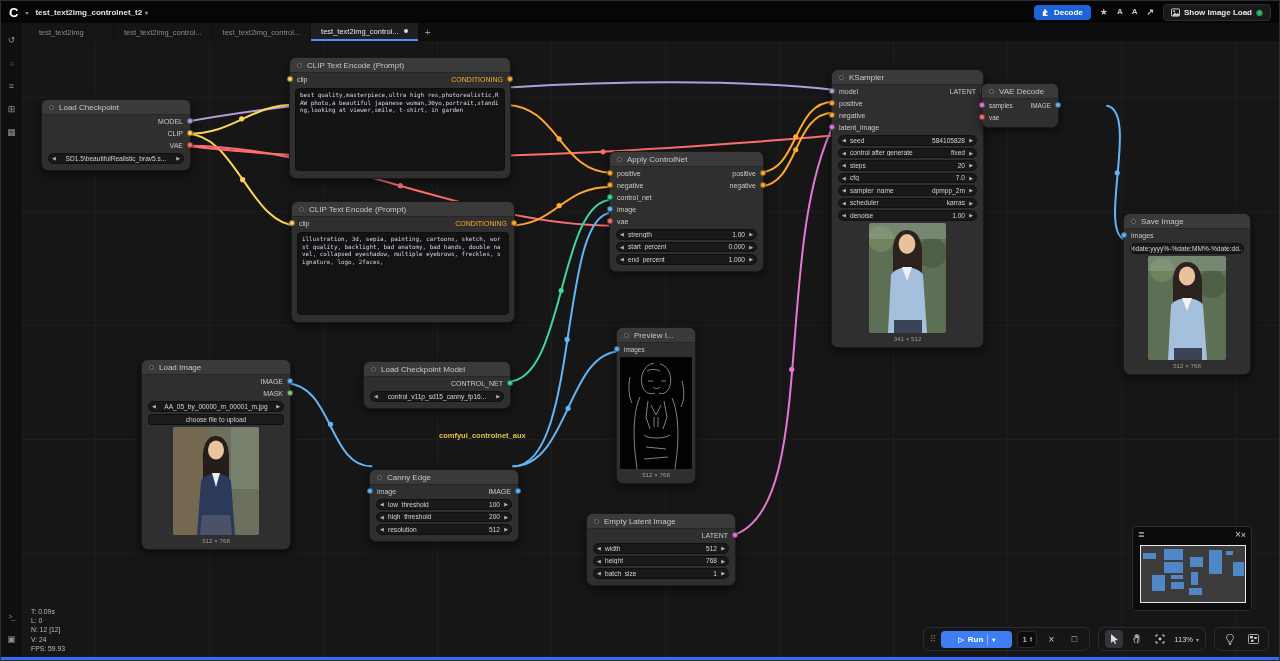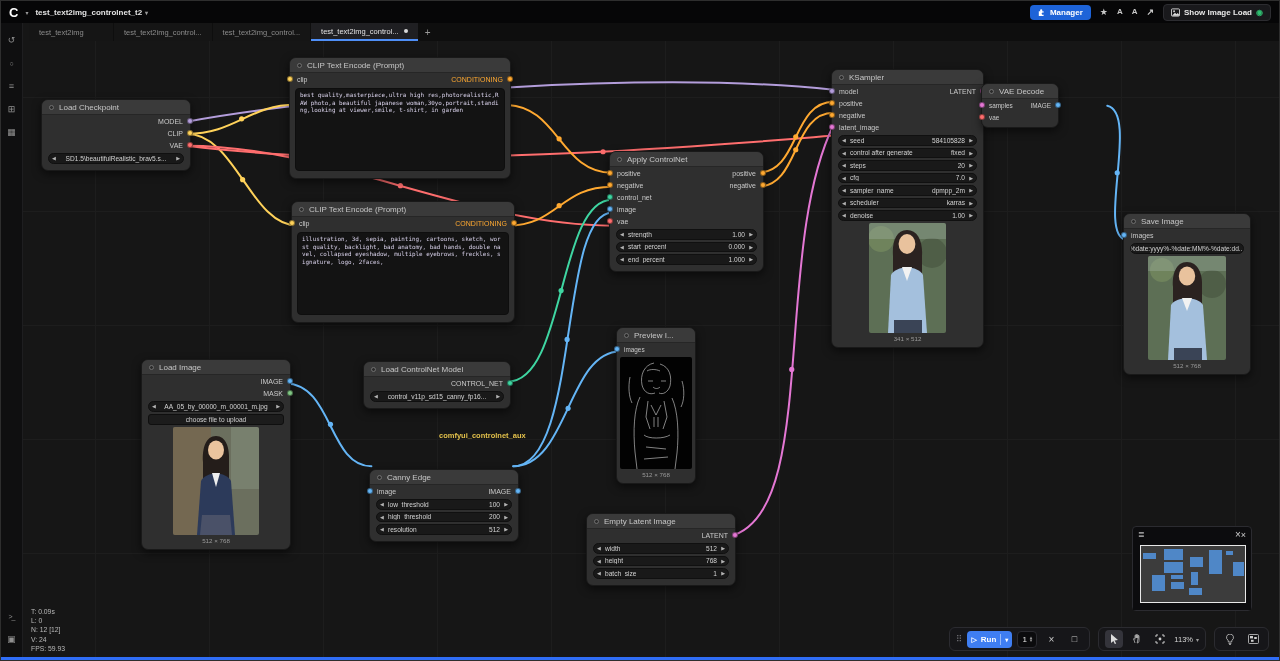--- a/index.html
+++ b/index.html
@@ -73,21 +73,21 @@
   .link-badge{position:absolute;left:438px;top:430px;z-index:3;font-size:7.5px;font-weight:bold;color:#e3c14b}
 
   
   .stats{position:absolute;left:30px;bottom:7px;z-index:5;font-size:6.8px;line-height:1.35;color:#b9b9b9}
 
   
   .btoolbar{position:absolute;right:10px;bottom:9px;z-index:20;display:flex;gap:8px;align-items:center}
   .tgroup{display:flex;align-items:center;gap:5px;background:#161619;border:1px solid #2b2b30;border-radius:6px;height:24px;padding:0 6px}
   .g-handle{color:#6f6f74;font-size:9px}
   .g-handle::before{content:"⠿"}
-  .btn-run{display:flex;align-items:center;gap:4px;background:#3f7ef2;border-radius:4px;height:17px;padding:0 4px;color:#fff;font-size:8px;font-weight:bold}
+  .btn-run{display:flex;align-items:center;gap:4px;background:#3f7ef2;border-radius:4px;height:17px;padding:0 17px;color:#fff;font-size:8px;font-weight:bold}
   .g-play::before{content:"▷";font-size:7px}
   .run-sep{width:1px;height:11px;background:rgba(255,255,255,.45)}
   .countbox{display:flex;align-items:center;background:#0b0b0d;border:1px solid #2b2b30;border-radius:4px;height:17px;padding:0 4px;gap:3px;color:#e4e4e4;font-size:8px}
   .spin{display:flex;flex-direction:column;line-height:.55;color:#9a9a9a;font-size:5px}
   .tool-ic{display:flex;align-items:center;justify-content:center;width:18px;height:18px;border-radius:4px;color:#c9c9c9;font-size:9px}
   .tool-ic.active{background:#34343b}
   .g-x::before{content:"×";font-size:10px}
   .g-stop::before{content:"□";font-size:9px}
   .zoom-lv{display:flex;align-items:center;gap:3px;color:#d6d6d6;font-size:7.5px}
 
@@ -401,21 +401,21 @@
         <path d="M24 108 L28 54 C33 44 53 44 58 54 L62 108 Z" fill="#2c3a5a"></path>
         <path d="M39 46 L43 60 L47 46 Z" fill="#eee"></path>
         <path d="M29 88 L57 88 L59 108 L27 108 Z" fill="#4a5168"></path>
       </svg>
       <div class="cap">512 × 768</div>
     </div>
 
     <div class="node" style="left:362px;top:360px;width:148px">
       <div class="nt">
           <span class="cdot"></span>
-          <span>Load ControlNet Model</span>
+          <span>Load Checkpoint Model</span>
         </div>
       <div class="row">
           <span class="lab-r">CONTROL_NET</span>
           <span class="pin r" style="background:#3fd6a2"></span>
         </div>
       <div class="w combo">
           <span class="arr l"></span>
           <span>control_v11p_sd15_canny_fp16...</span>
           <span class="arr r"></span>
         </div>
@@ -513,21 +513,21 @@
     <span class="caret"></span>
     <span class="wfname">
         <span>test_text2img_controlnet_t2</span>
         <span class="caret"></span>
       </span>
     <div class="tb-right">
       <span class="btn-manager">
         <svg width="8" height="8" viewBox="0 0 10 10">
             <path d="M1 4 h2 a1.4 1.4 0 1 1 2 0 h2 v2 a1.4 1.4 0 1 0 0 2 v2 h-6 z" fill="#fff"></path>
           </svg>
-        <span>Manager</span>
+        <span>Decode</span>
       </span>
       <span class="tb-ic g-star"></span>
       <span class="tb-ic" style="font-size:8px;font-weight:bold">A</span>
       <span class="tb-ic" style="font-size:8px;font-weight:bold">A</span>
       <span class="tb-ic g-share"></span>
       <span class="btn-feed">
         <svg width="9" height="9" viewBox="0 0 10 10">
             <rect x=".5" y="1" width="9" height="8" rx="1" fill="none" stroke="#ddd"></rect>
             <circle cx="3.4" cy="3.6" r="1" fill="#ddd"></circle>
             <path d="M1.5 8 L4.5 5.4 L6 7 L7.6 5.6 L9 7.4 V8.6 H1.5 Z" fill="#ddd"></path>

